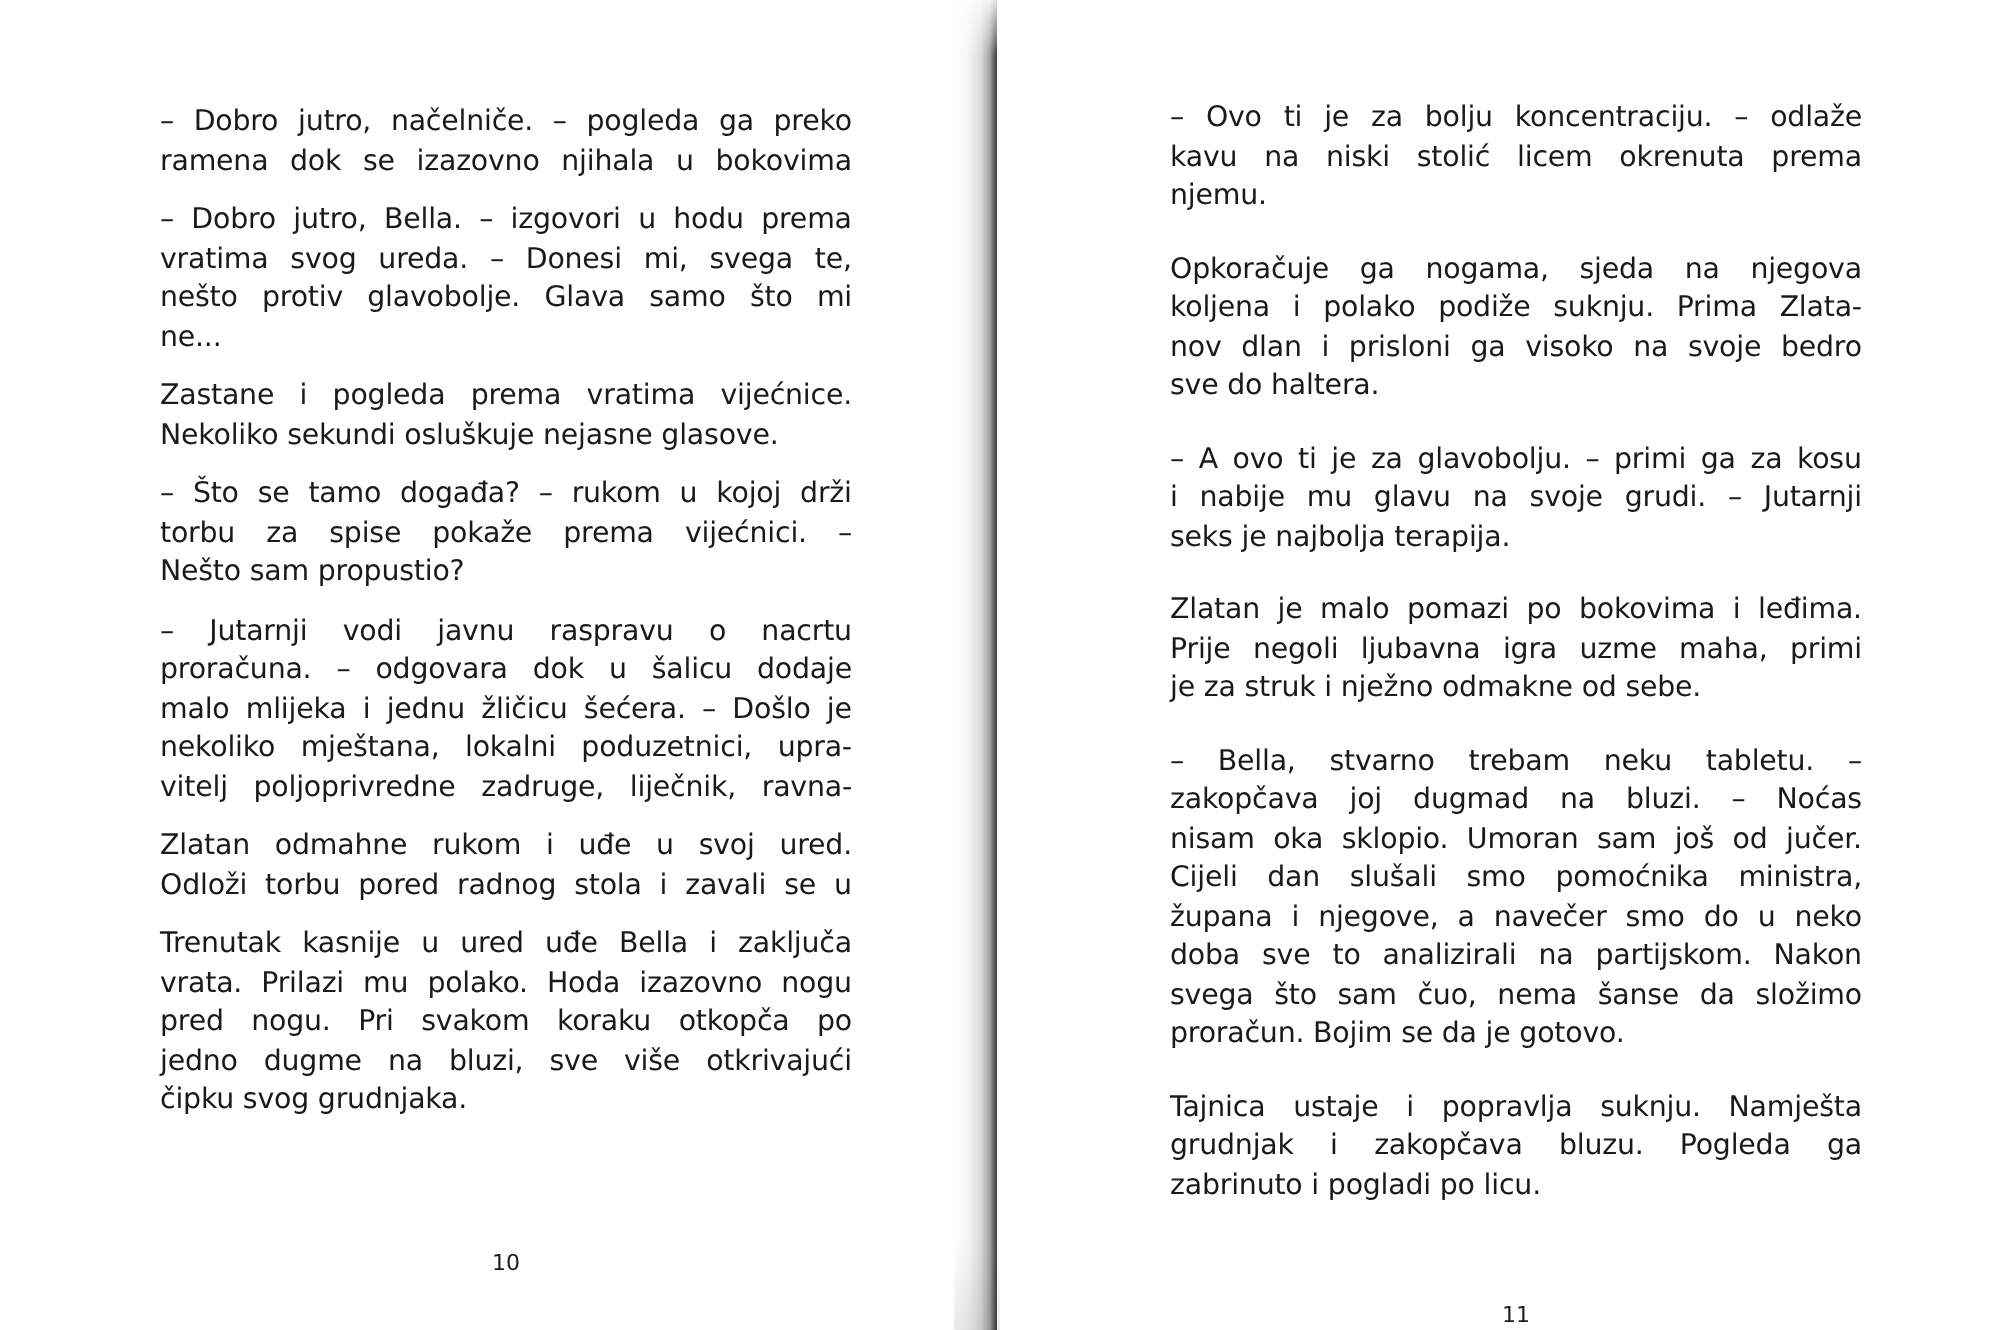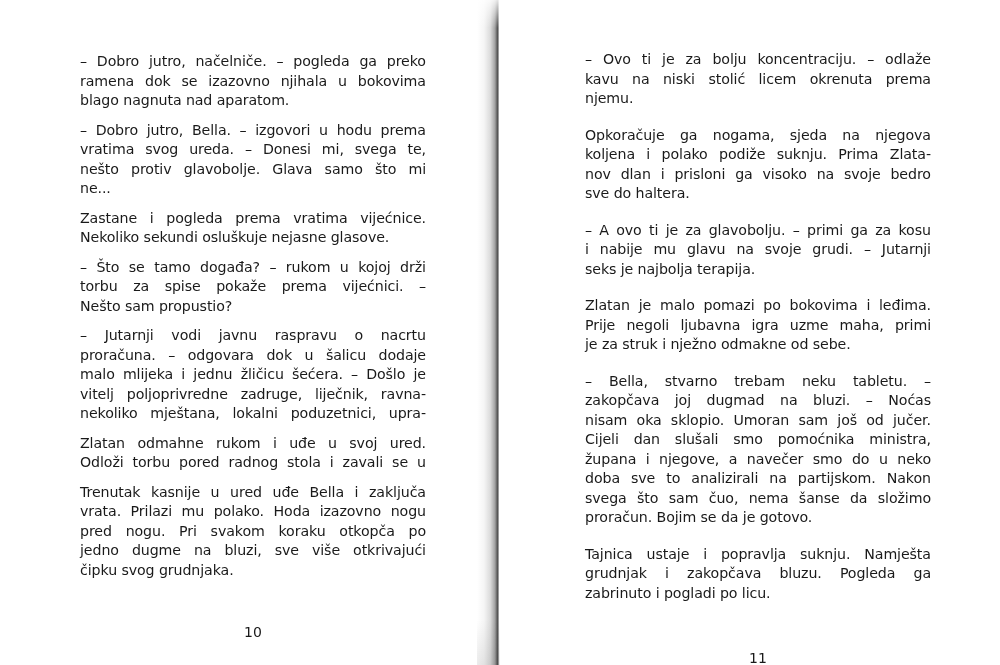--- a/index.html
+++ b/index.html
@@ -27,21 +27,21 @@
     font-size: 14.2px;
     letter-spacing: -0.1px;
   }
   .line.justify { display: flex; flex-wrap: nowrap; justify-content: space-between; }
   .line.justify span { white-space: pre; }
   .line.last { white-space: nowrap; }
 
   .page-number {
     position: absolute; left: 0; width: 100%;
     text-align: center;
-    font-size: 14px;
+    font-size: 11px;
     line-height: 20px;
   }
   .page-left  .page-number { top: 570px; }
   .page-right .page-number { top: 598px; }
 
   .gutter {
     position: absolute; left: 477px; top: 0;
     width: 23px; height: 665px;
     background: linear-gradient(to right,
       rgba(0,0,0,0.00) 0%,
@@ -83,21 +83,20 @@
           </div>
           <div class="line justify">
             <span>ramena </span>
             <span>dok </span>
             <span>se </span>
             <span>izazovno </span>
             <span>njihala </span>
             <span>u </span>
             <span>bokovima</span>
           </div>
-          <div class="line last">blago nagnuta nad aparatom.</div>
         </div>
         <div class="para">
           <div class="line justify">
             <span>– </span>
             <span>Dobro </span>
             <span>jutro, </span>
             <span>Bella. </span>
             <span>– </span>
             <span>izgovori </span>
             <span>u </span>
@@ -184,32 +183,32 @@
             <span>mlijeka </span>
             <span>i </span>
             <span>jednu </span>
             <span>žličicu </span>
             <span>šećera. </span>
             <span>– </span>
             <span>Došlo </span>
             <span>je</span>
           </div>
           <div class="line justify">
+            <span>nekoliko </span>
+            <span>mještana, </span>
+            <span>lokalni </span>
+            <span>poduzetnici, </span>
+            <span>upra-</span>
+          </div>
+          <div class="line justify">
             <span>vitelj </span>
             <span>poljoprivredne </span>
             <span>zadruge, </span>
             <span>liječnik, </span>
             <span>ravna-</span>
-          </div>
-          <div class="line justify">
-            <span>nekoliko </span>
-            <span>mještana, </span>
-            <span>lokalni </span>
-            <span>poduzetnici, </span>
-            <span>upra-</span>
           </div>
         </div>
         <div class="para">
           <div class="line justify">
             <span>Zlatan </span>
             <span>odmahne </span>
             <span>rukom </span>
             <span>i </span>
             <span>uđe </span>
             <span>u </span>

